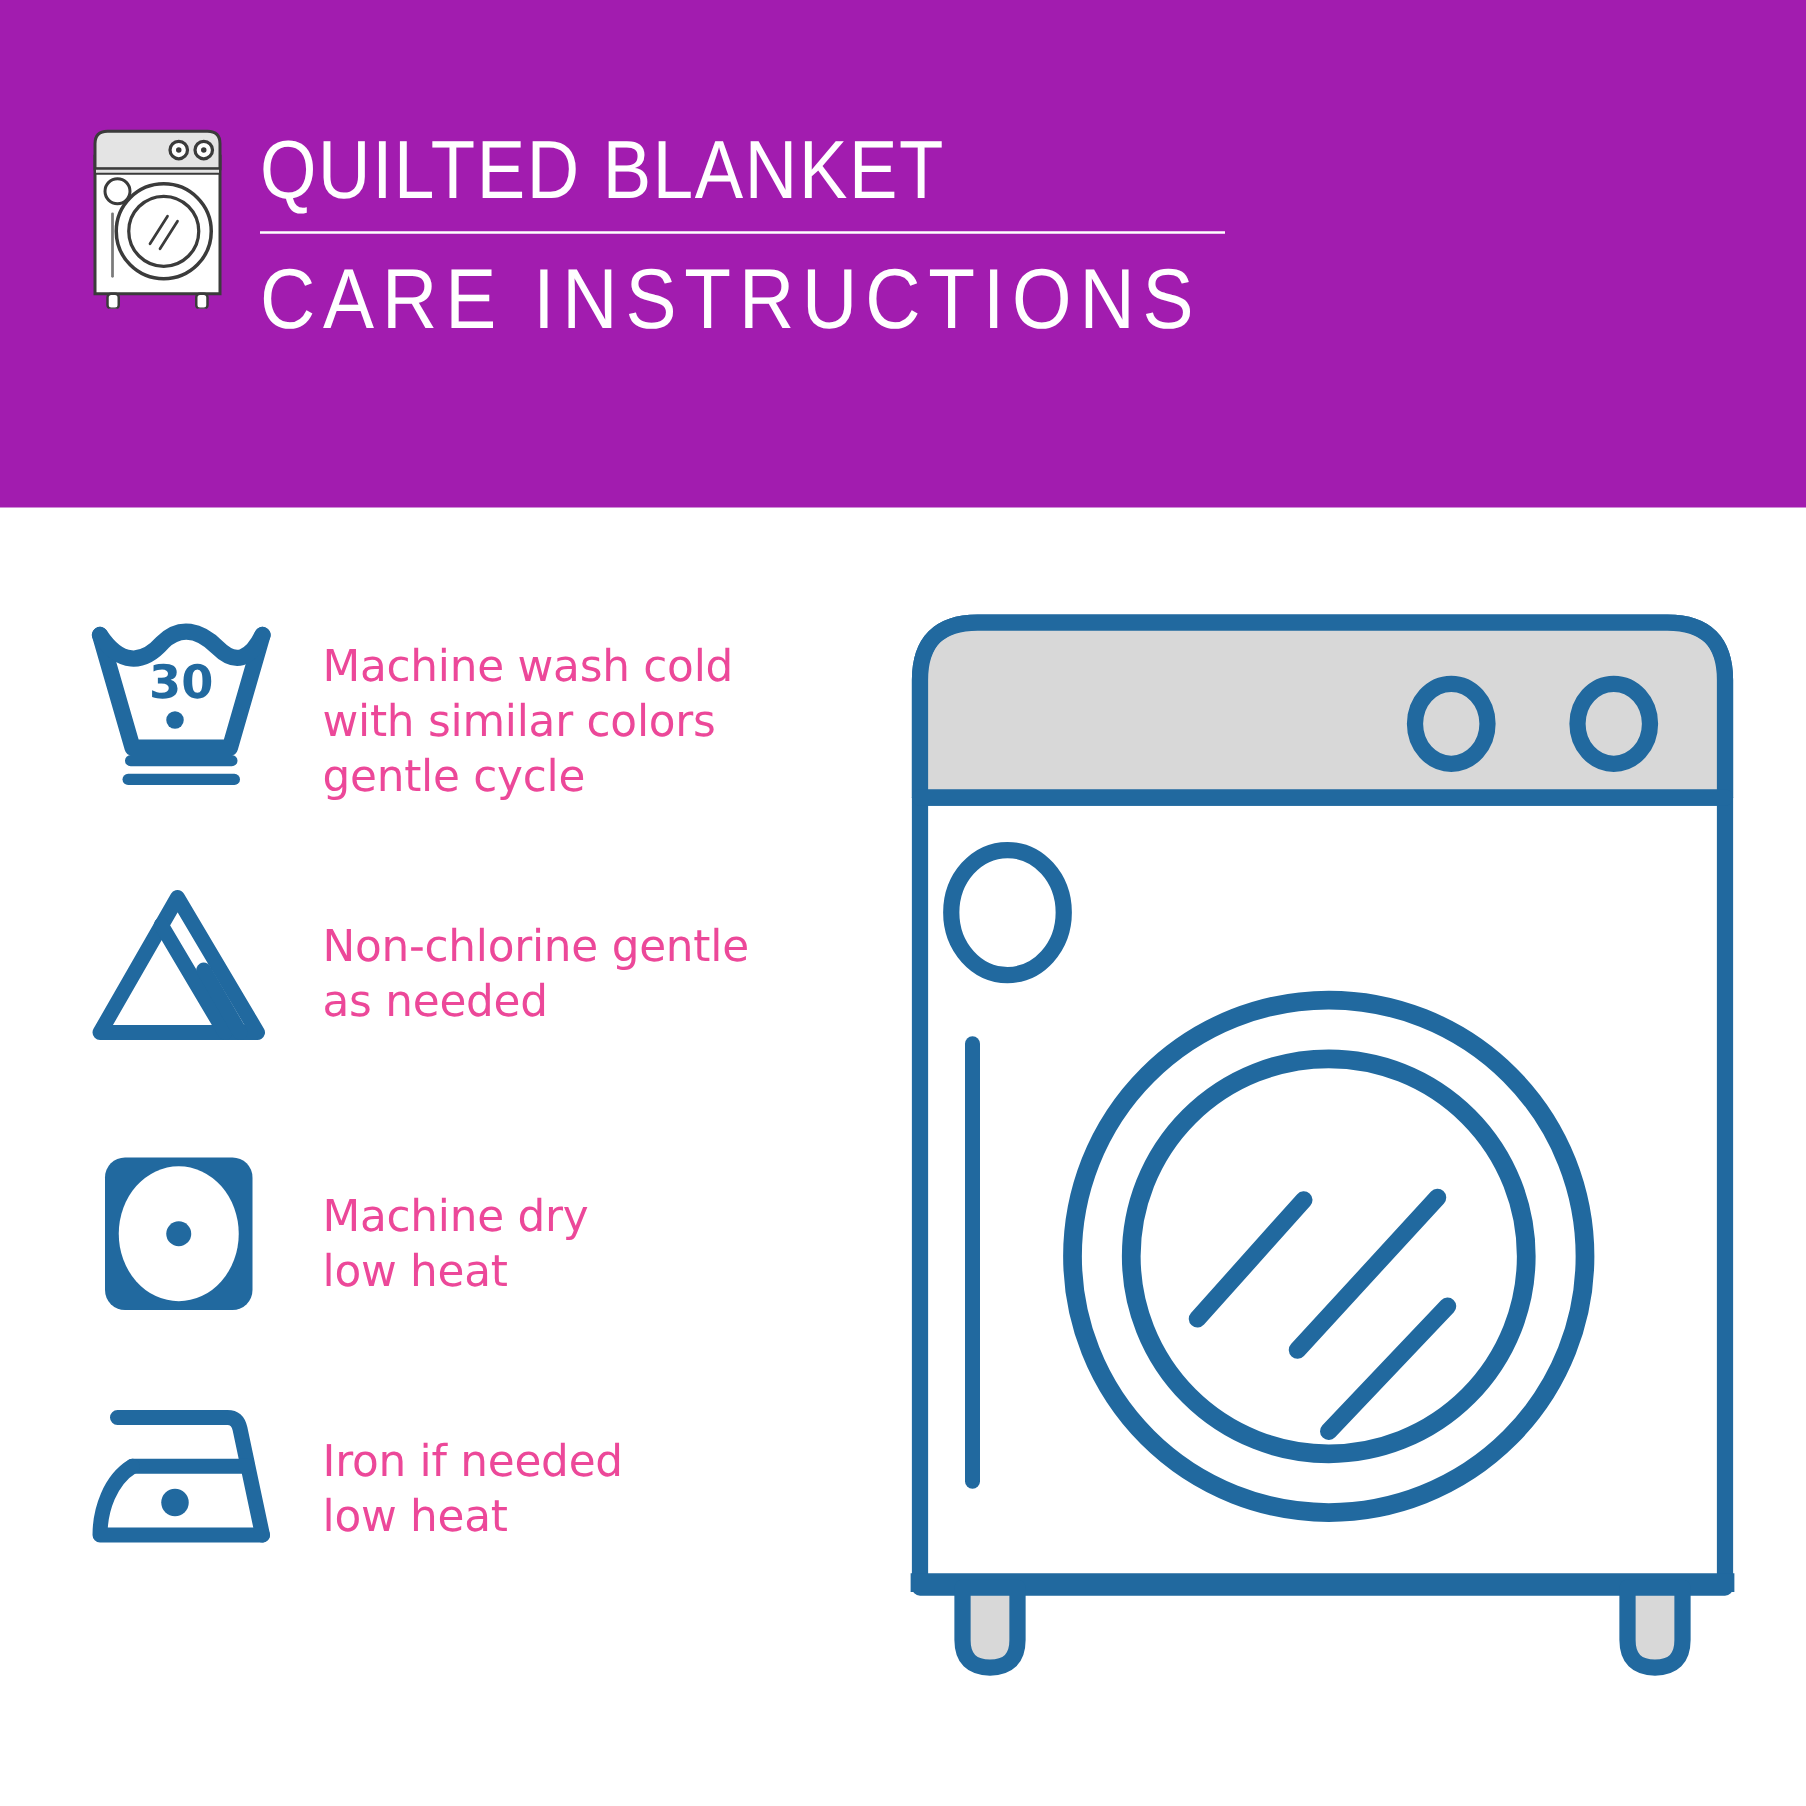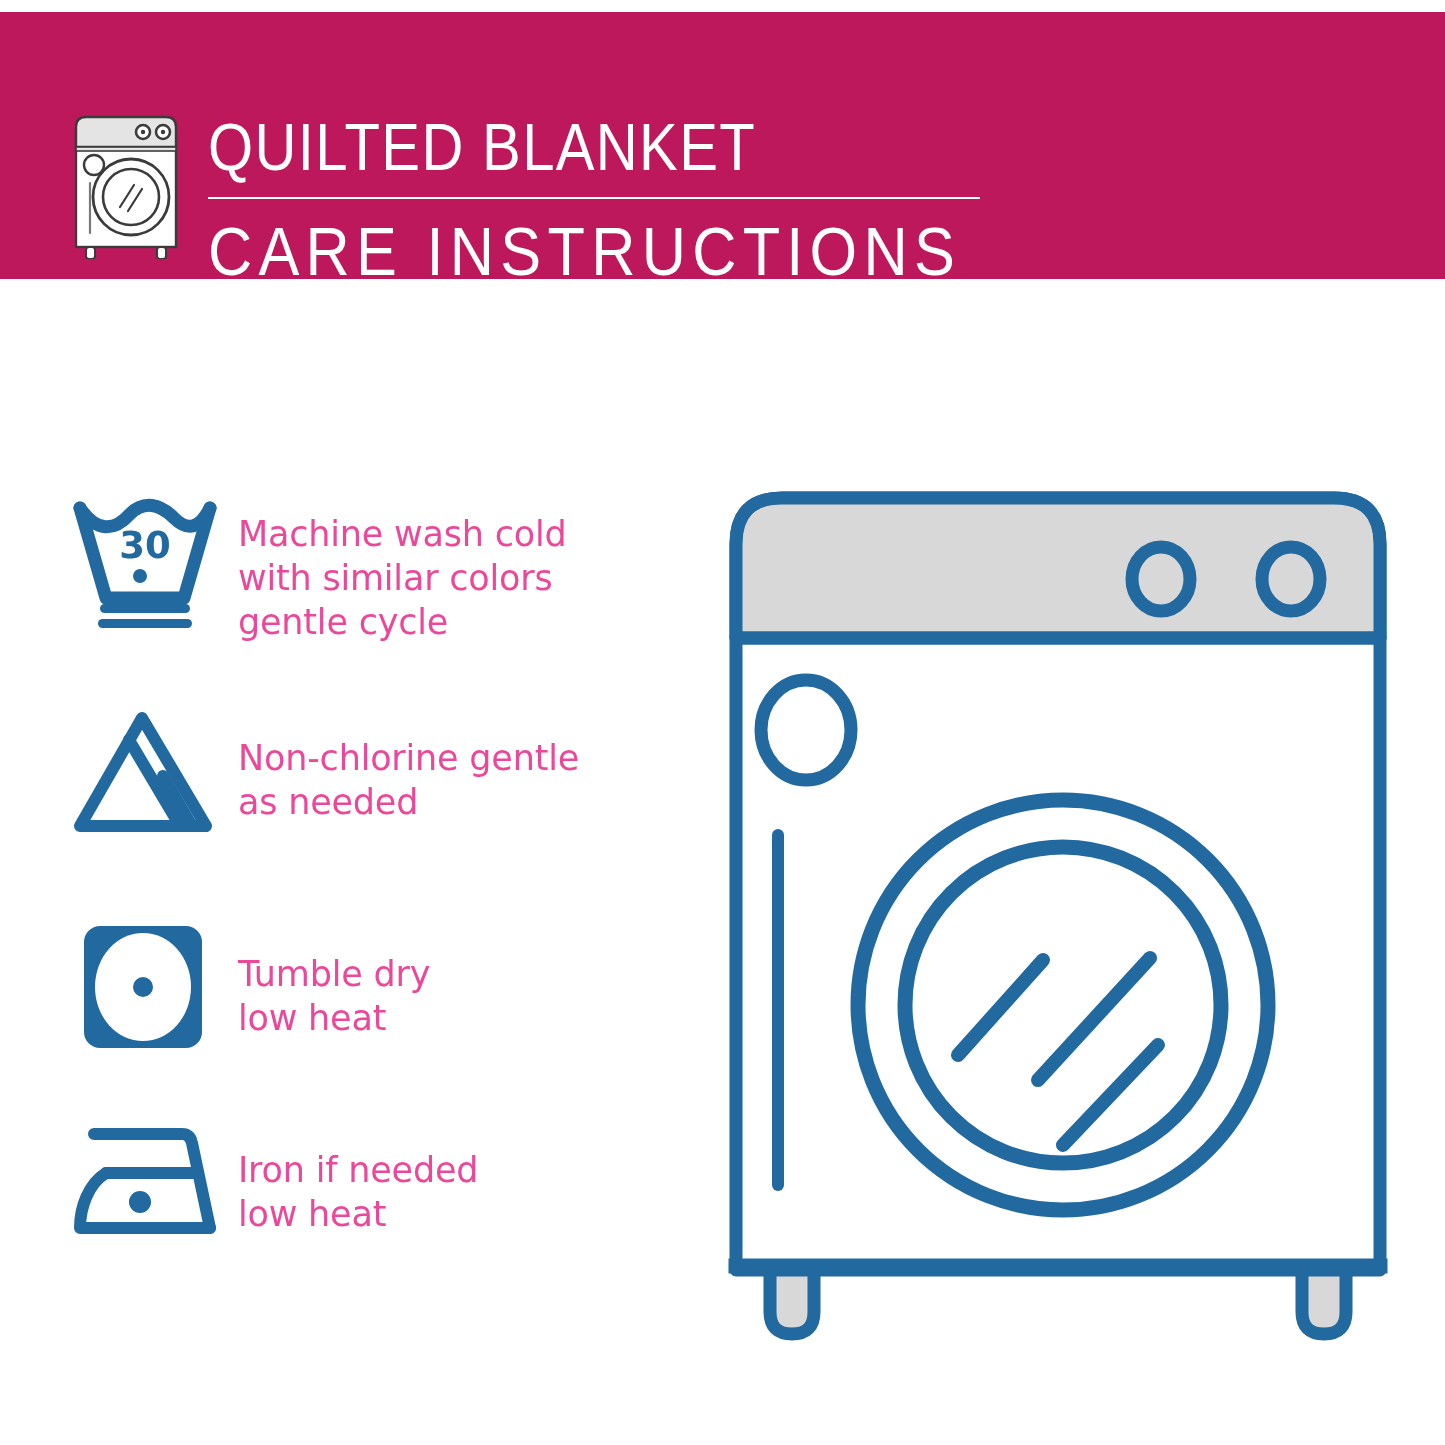--- a/index.html
+++ b/index.html
@@ -13,24 +13,24 @@
   .page {
     position: relative;
     width: 1445px;
     height: 1445px;
     background: #ffffff;
   }
 
   
   .header {
     position: absolute;
-    left: 0; top: 12px;
+    left: 0; top: 0;
     width: 1445px;
-    height: 267px;
-    background: #be185d;
+    height: 406px;
+    background: #a21caf;
   }
   .header-inner {
     position: absolute;
     left: 68px;
     top: 95px;
     display: flex;
     align-items: flex-start;
   }
   .header-icon {
     width: 118px;
@@ -78,20 +78,21 @@
     position: absolute;
     left: 70px;
     top: 492px;
     width: 620px;
   }
   .instr-row {
     display: flex;
     align-items: flex-start;
     margin-bottom: 68px;
     min-height: 140px;
+    gap: 20px;
   }
   .instr-row:last-child { margin-bottom: 0; }
   .instr-icon {
     flex: 0 0 auto;
     width: 168px;
     display: flex;
     align-items: flex-start;
     justify-content: flex-start;
   }
   .instr-text {
@@ -204,21 +205,21 @@
     </div>
 
     <div class="instr-row r3">
       <div class="instr-icon">
         <svg viewBox="0 0 150 140" width="150" height="140" xmlns="http://www.w3.org/2000/svg">
           <rect x="14" y="10" width="118" height="122" rx="16" fill="#21699F"></rect>
           <ellipse cx="73" cy="71" rx="48" ry="54" fill="#ffffff"></ellipse>
           <circle cx="73" cy="71" r="10" fill="#21699F"></circle>
         </svg>
       </div>
-      <div class="instr-text">Tumble dry
+      <div class="instr-text">Machine dry
 low heat</div>
     </div>
 
     <div class="instr-row r4">
       <div class="instr-icon">
         <svg viewBox="0 0 150 130" width="150" height="130" xmlns="http://www.w3.org/2000/svg">
 
           <path d="M24 18 H112 q8 0 10 9 L140 112" fill="none" stroke="#21699F" stroke-width="12" stroke-linecap="round" stroke-linejoin="round"></path>
 
           <path d="M36 57 H128" fill="none" stroke="#21699F" stroke-width="12" stroke-linecap="round"></path>

